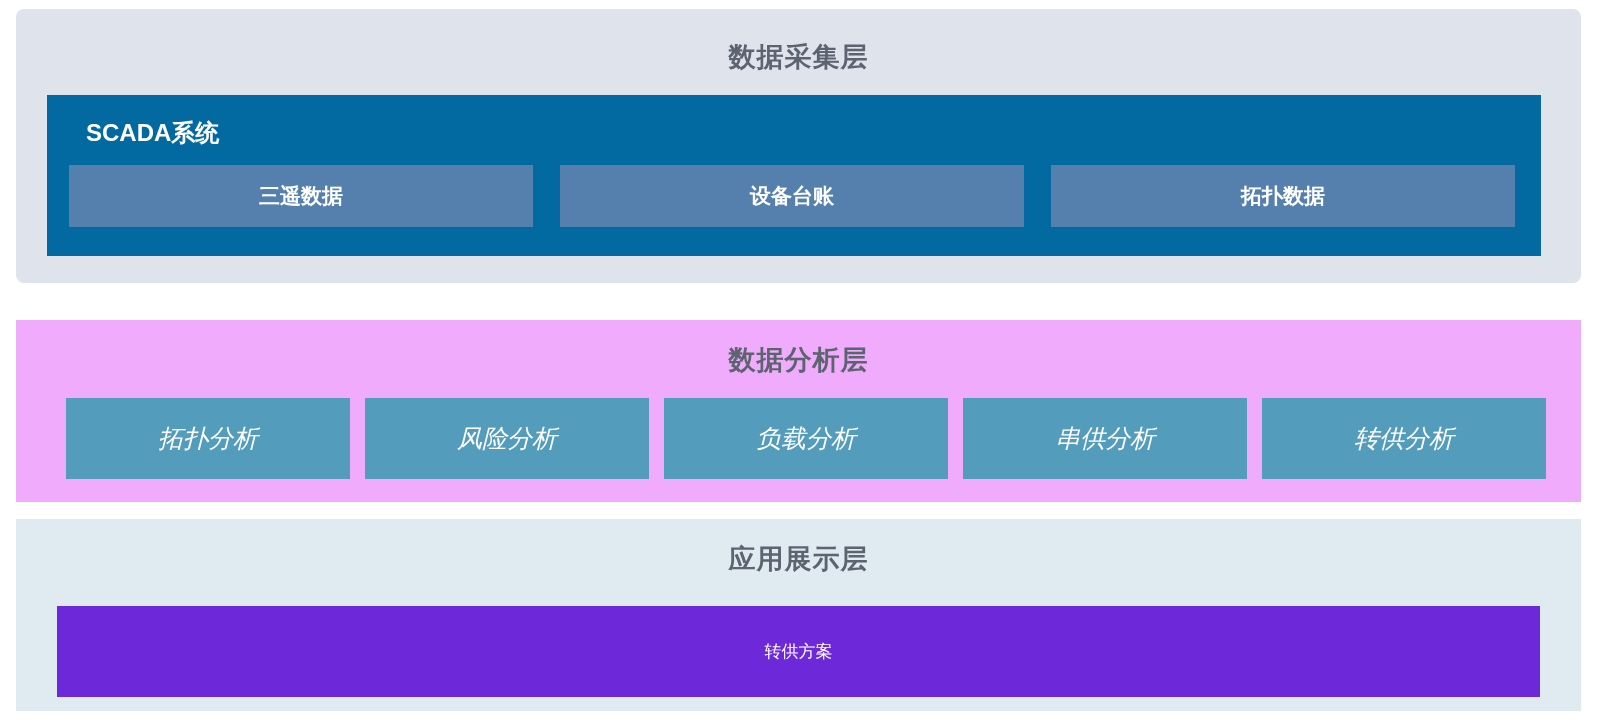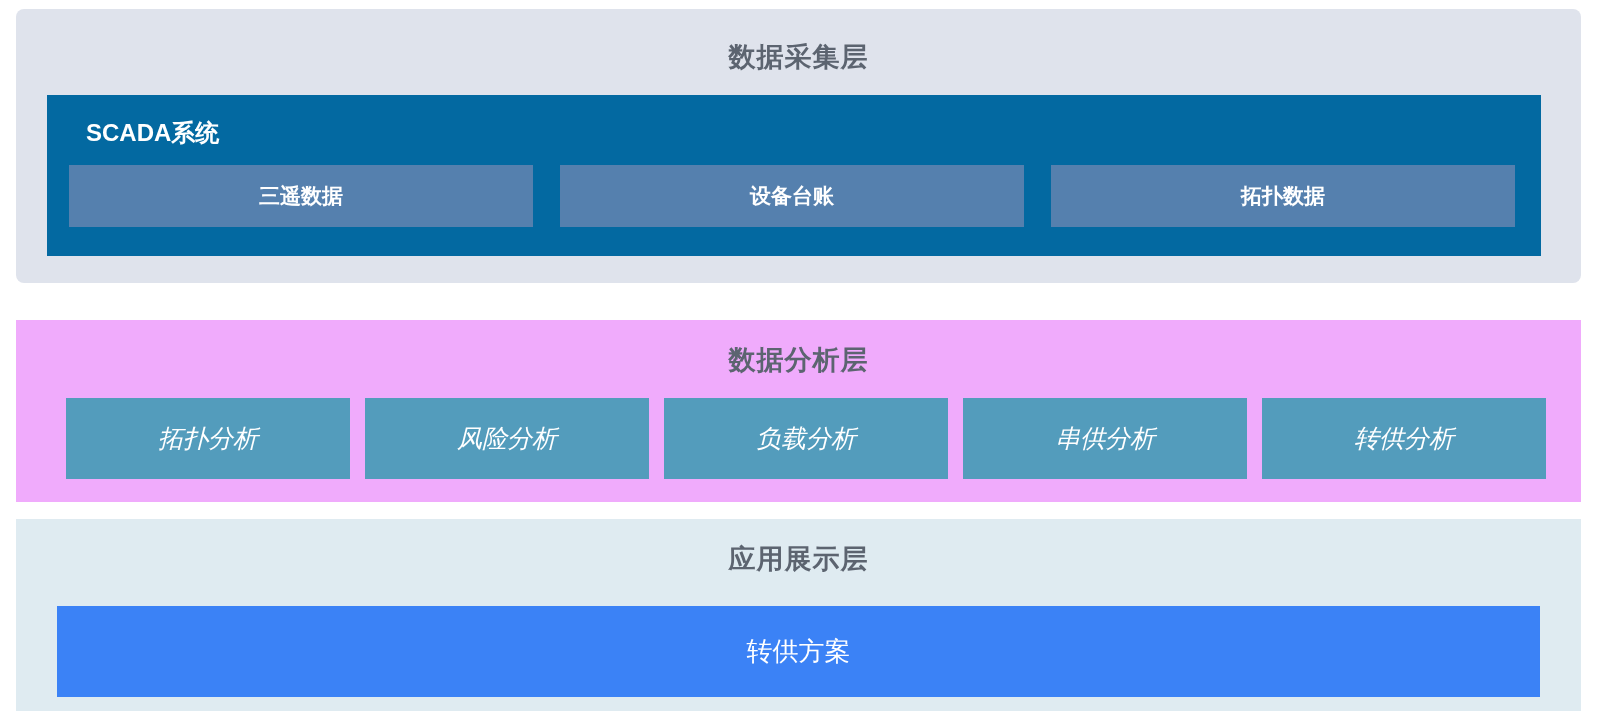--- a/index.html
+++ b/index.html
@@ -127,26 +127,26 @@
   .application-items {
     position: absolute;
     left: 41px;
     top: 87px;
     right: 41px;
     height: 91px;
     display: flex;
     gap: 20px;
   }
   .application-item {
-    background: #3b82f6;
+    background: #6d28d9;
     display: flex;
     align-items: center;
     justify-content: center;
     color: #ffffff;
-    font-size: 26px;
+    font-size: 17px;
     font-weight: normal;
   }
   .application-item.span-1 { flex: 1 1 0; }
   .application-item.span-2 { flex: 1.33 1 0; }
 </style>
 </head>
 <body>
 
 <div id="diagram">
 

